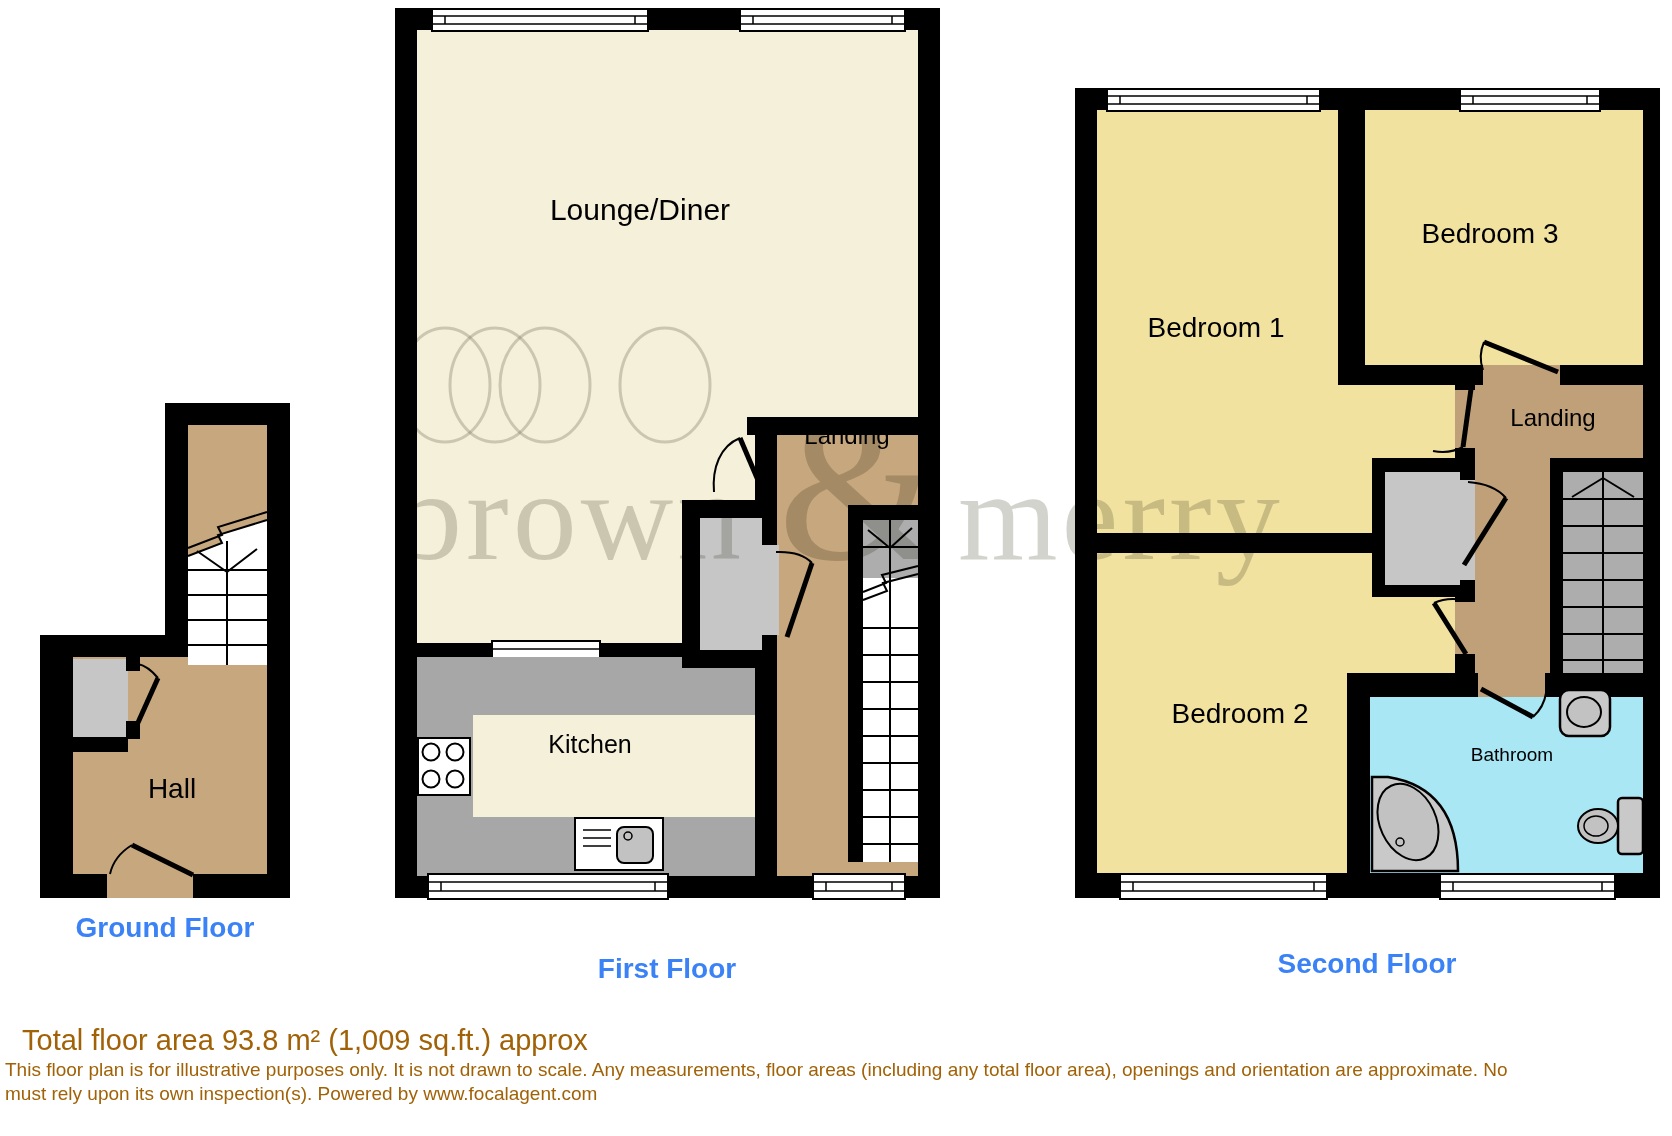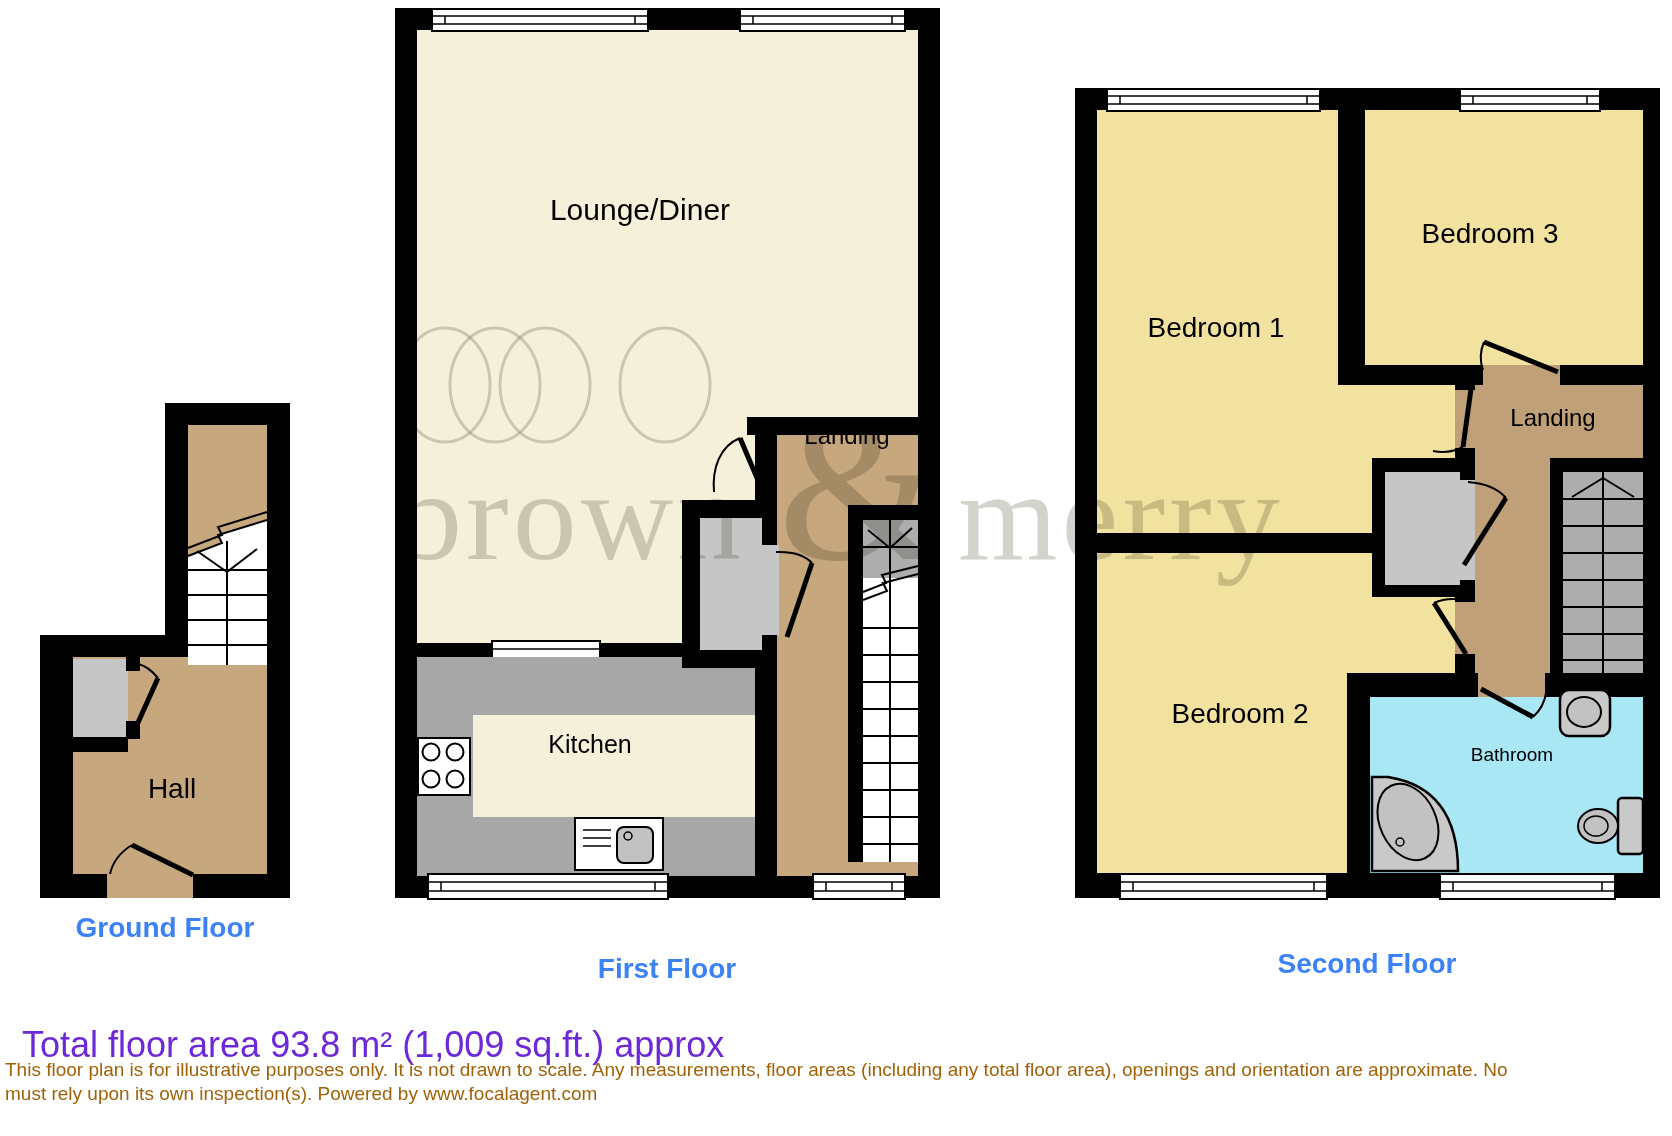--- a/index.html
+++ b/index.html
@@ -31,21 +31,21 @@
              mix-blend-mode:multiply;color:rgba(125,125,110,0.34);}
   .watermark span{position:absolute;font-family:"Liberation Serif","DejaVu Serif",serif;line-height:1;}
   .wm-left{left:398px;top:452px;font-size:128px;letter-spacing:4px;}
   .wm-amp{left:778px;top:382px;font-size:212px;}
   .wm-right{left:958px;top:452px;font-size:128px;letter-spacing:4px;}
   .wm-circles{position:absolute;left:0;top:0;}
   .wm-circles ellipse{fill:none;stroke:rgba(125,125,110,0.34);stroke-width:3;}
 
   
   .caption{position:absolute;top:912px;transform:translateX(-50%);font-size:28px;font-weight:bold;color:#3b82f6;white-space:nowrap;}
-  .total-area{position:absolute;left:22px;top:1024px;font-size:36px;color:#6d28d9;white-space:nowrap;}
+  .total-area{position:absolute;left:22px;top:1024px;font-size:29px;color:#a16207;white-space:nowrap;}
   .disclaimer{position:absolute;left:5px;top:1058px;font-size:19px;color:#a16207;line-height:24px;white-space:nowrap;}
 </style>
 </head>
 <body>
 
 <div class="canvas">
 
   <svg class="plan" width="1672" height="1136" viewBox="0 0 1672 1136">
 
     <g>

